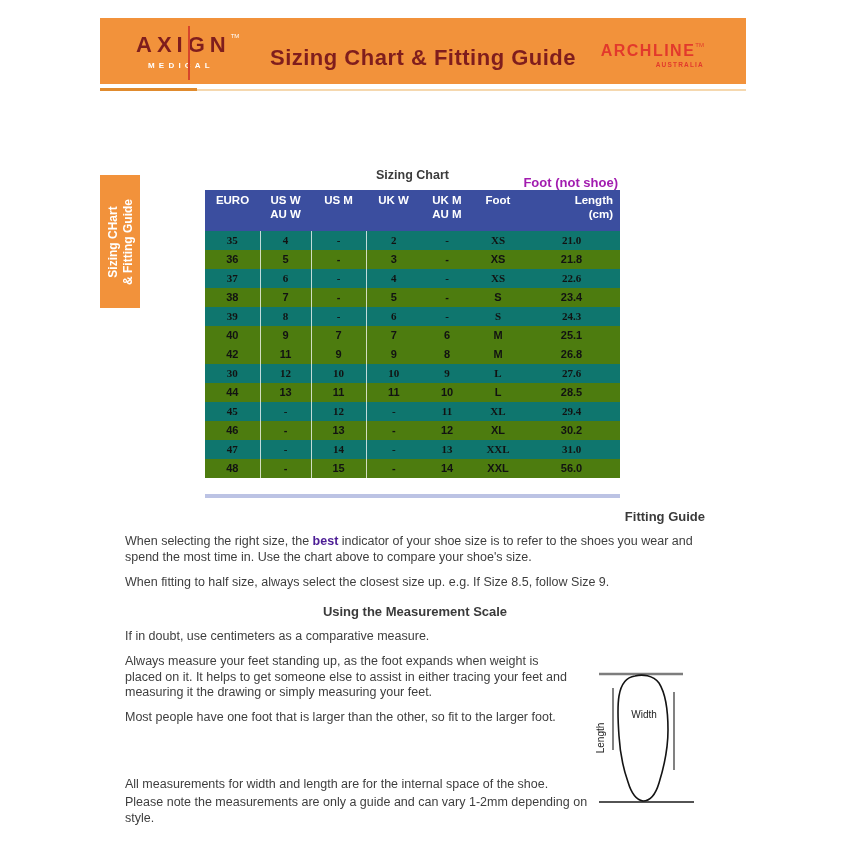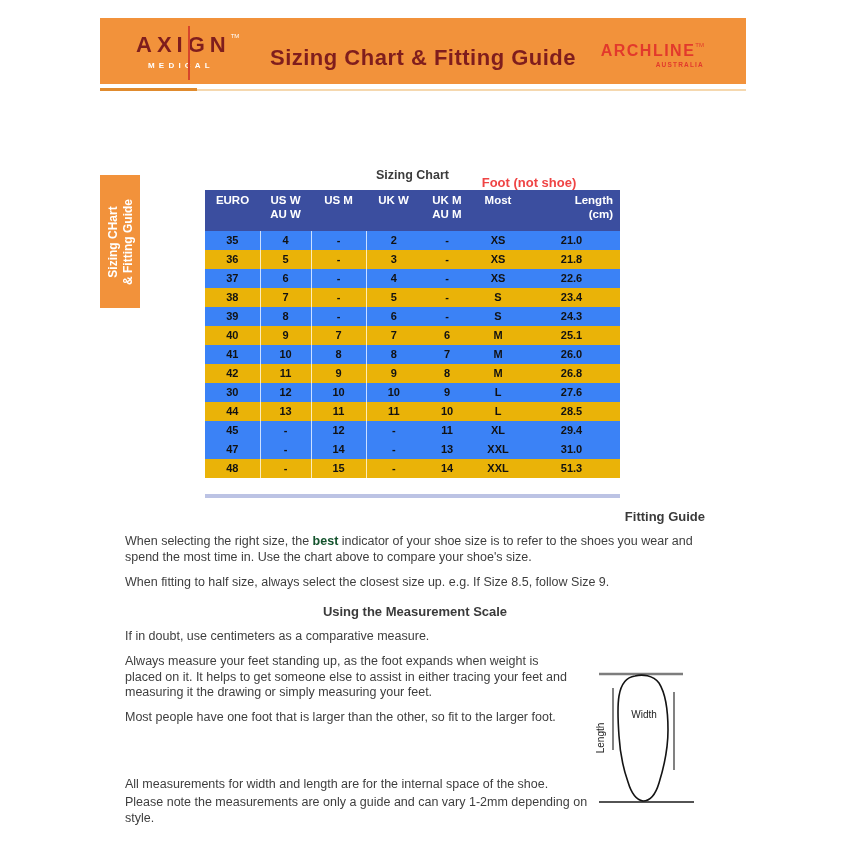--- a/index.html
+++ b/index.html
@@ -27,42 +27,42 @@
 
   
   .side-tab{position:absolute;left:100px;top:175px;width:40px;height:133px;background:#F2923B;}
   .side-tab-inner{position:absolute;left:-46.5px;top:46.5px;width:133px;height:40px;
         transform:rotate(-90deg);color:#ffffff;font-size:12px;font-weight:700;
         line-height:15px;text-align:center;display:flex;flex-direction:column;justify-content:center;}
 
   
   .chart-title{position:absolute;left:205px;top:168px;width:415px;text-align:center;
         font-size:12.5px;font-weight:700;color:#3C3C3C;}
-  .foot-label{position:absolute;left:440px;top:175px;width:178px;text-align:center;
-        font-size:13px;font-weight:700;color:#ef4444;}
+  .foot-label{position:absolute;left:440px;top:175px;width:178px;text-align:right;
+        font-size:13px;font-weight:700;color:#a21caf;}
 
   table.size-table{position:absolute;left:205px;top:190px;border-collapse:collapse;
         table-layout:fixed;width:415px;}
   table.size-table th{background:#3B4E9F;color:#ffffff;font-size:11.5px;font-weight:700;
         height:38px;vertical-align:top;padding:3px 0 0 0;line-height:14px;text-align:center;margin-left:9px;}
   table.size-table th.len{text-align:right;padding-right:7px;}
   table.size-table td{height:19px;padding:0;text-align:center;font-size:11px;font-weight:700;
         color:#121212;line-height:19px;}
-  tr.dark td{background:#3b82f6;}
-  tr.light td{background:#eab308;}
+  tr.dark td{background:#0f766e;font-family:Liberation Serif, serif;}
+  tr.light td{background:#4d7c0f;}
   td.sep{border-right:1px solid rgba(255,255,255,.75);}
   td.len{text-align:right;padding-right:9px;}
   .bottom-strip{position:absolute;left:205px;top:494px;width:415px;height:4px;background:#BCC3E4;}
 
   
   .h-center{position:absolute;left:125px;width:580px;text-align:center;
         font-size:13px;font-weight:700;color:#3A3A3A;}
   p.body{position:absolute;left:125px;width:580px;margin:0;font-size:12.5px;
         color:#3E3E3E;line-height:15.5px;}
-  p.body b{color:#14532d;}
+  p.body b{color:#4c1d95;}
 
   
   .foot-diagram{position:absolute;left:593px;top:650px;width:108px;height:162px;}
   .foot-diagram svg{display:block;}
 </style>
 </head>
 <body>
 
 <div class="page">
 
@@ -117,21 +117,21 @@
             <div>US M</div>
           </th>
           <th>
             <div>UK W</div>
           </th>
           <th>
             <div>UK M</div>
             <div>AU M</div>
           </th>
           <th>
-            <div>Most</div>
+            <div>Foot</div>
           </th>
           <th class="len">
             <div>Length</div>
             <div>(cm)</div>
           </th>
         </tr>
       </thead>
       <tbody>
         <tr class="dark">
           <td class="sep">35</td>
@@ -180,29 +180,20 @@
         </tr>
         <tr class="light">
           <td class="sep">40</td>
           <td class="sep">9</td>
           <td class="sep">7</td>
           <td>7</td>
           <td>6</td>
           <td>M</td>
           <td class="len">25.1</td>
         </tr>
-        <tr class="dark">
-          <td class="sep">41</td>
-          <td class="sep">10</td>
-          <td class="sep">8</td>
-          <td>8</td>
-          <td>7</td>
-          <td>M</td>
-          <td class="len">26.0</td>
-        </tr>
         <tr class="light">
           <td class="sep">42</td>
           <td class="sep">11</td>
           <td class="sep">9</td>
           <td>9</td>
           <td>8</td>
           <td>M</td>
           <td class="len">26.8</td>
         </tr>
         <tr class="dark">
@@ -225,37 +216,46 @@
         </tr>
         <tr class="dark">
           <td class="sep">45</td>
           <td class="sep">-</td>
           <td class="sep">12</td>
           <td>-</td>
           <td>11</td>
           <td>XL</td>
           <td class="len">29.4</td>
         </tr>
+        <tr class="light">
+          <td class="sep">46</td>
+          <td class="sep">-</td>
+          <td class="sep">13</td>
+          <td>-</td>
+          <td>12</td>
+          <td>XL</td>
+          <td class="len">30.2</td>
+        </tr>
         <tr class="dark">
           <td class="sep">47</td>
           <td class="sep">-</td>
           <td class="sep">14</td>
           <td>-</td>
           <td>13</td>
           <td>XXL</td>
           <td class="len">31.0</td>
         </tr>
         <tr class="light">
           <td class="sep">48</td>
           <td class="sep">-</td>
           <td class="sep">15</td>
           <td>-</td>
           <td>14</td>
           <td>XXL</td>
-          <td class="len">51.3</td>
+          <td class="len">56.0</td>
         </tr>
       </tbody>
     </table>
   <div class="bottom-strip"></div>
 
   <div class="h-center" style="top:509px;text-align:right;">Fitting Guide</div>
   <p class="body" style="top:534px;"><span>When selecting the right size, the </span><b>best</b><span> indicator of your shoe size is to refer to the shoes you wear and spend the most time in. Use the chart above to compare your shoe's size.</span></p>
   <p class="body" style="top:575px;">When fitting to half size, always select the closest size up. e.g. If Size 8.5, follow Size 9.</p>
 
   <div class="h-center" style="top:604px;">Using the Measurement Scale</div>

